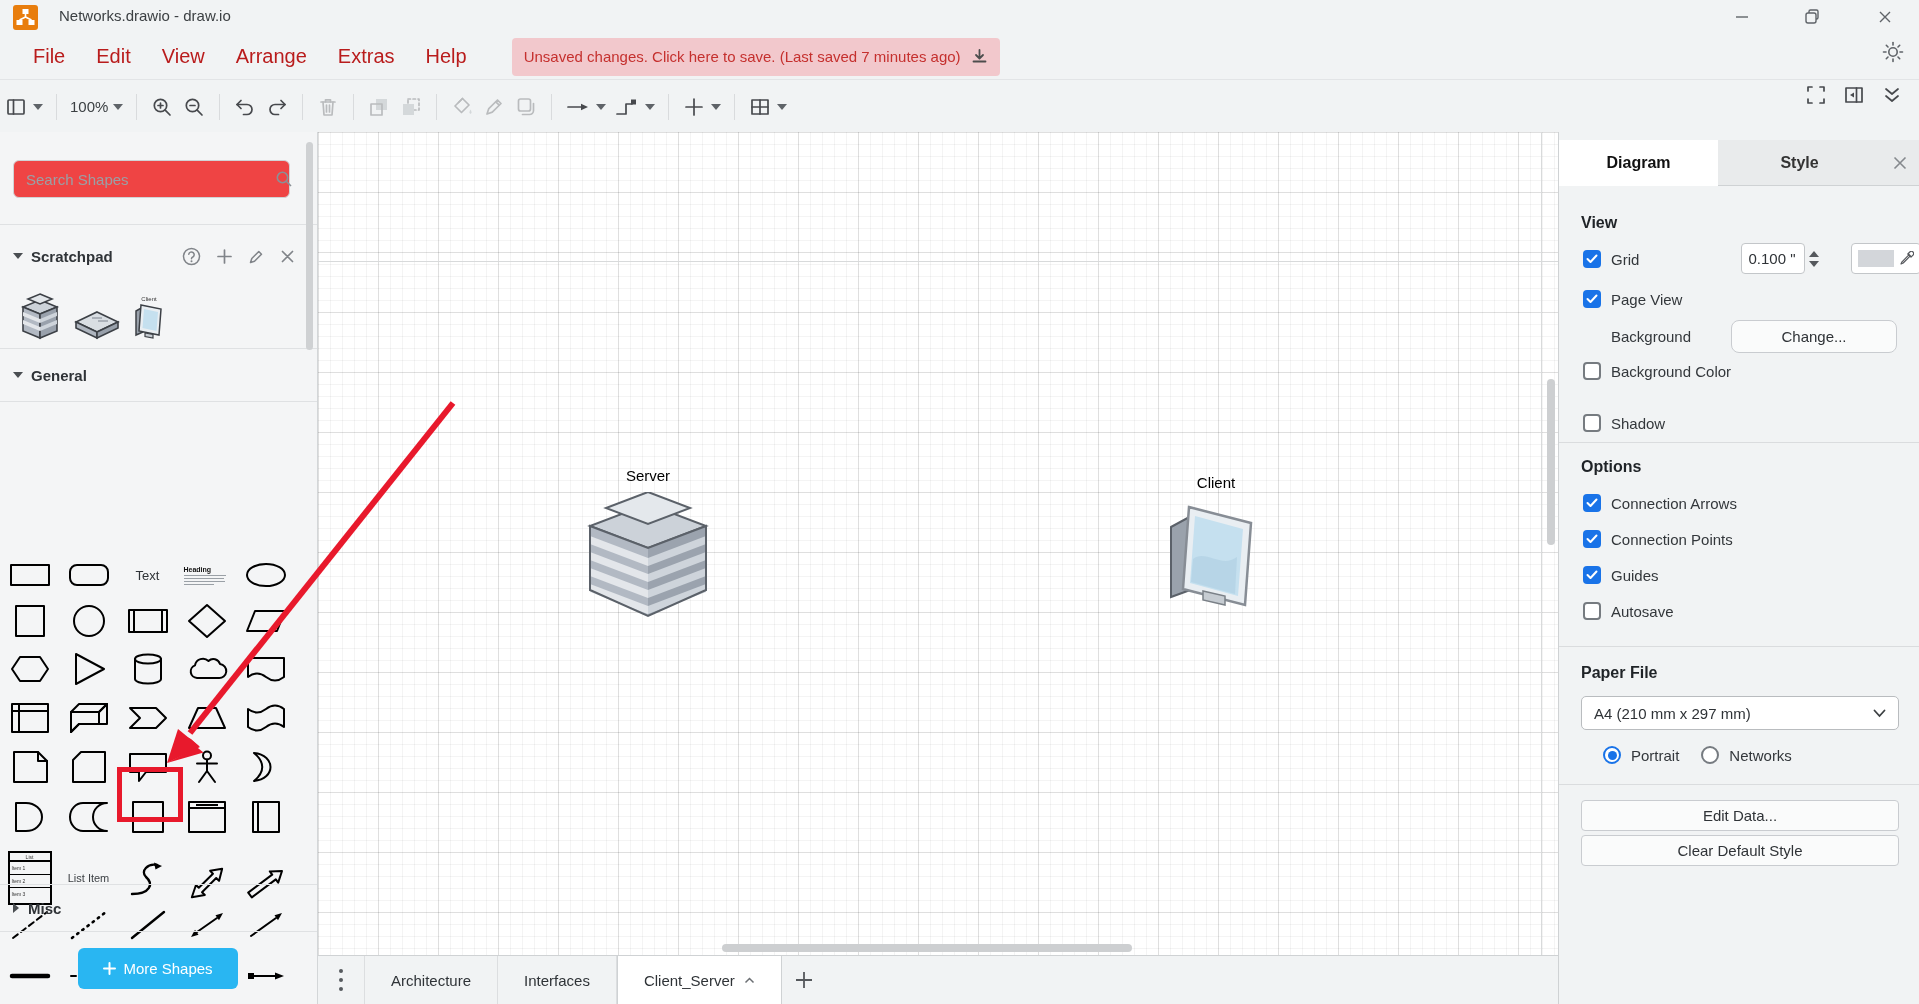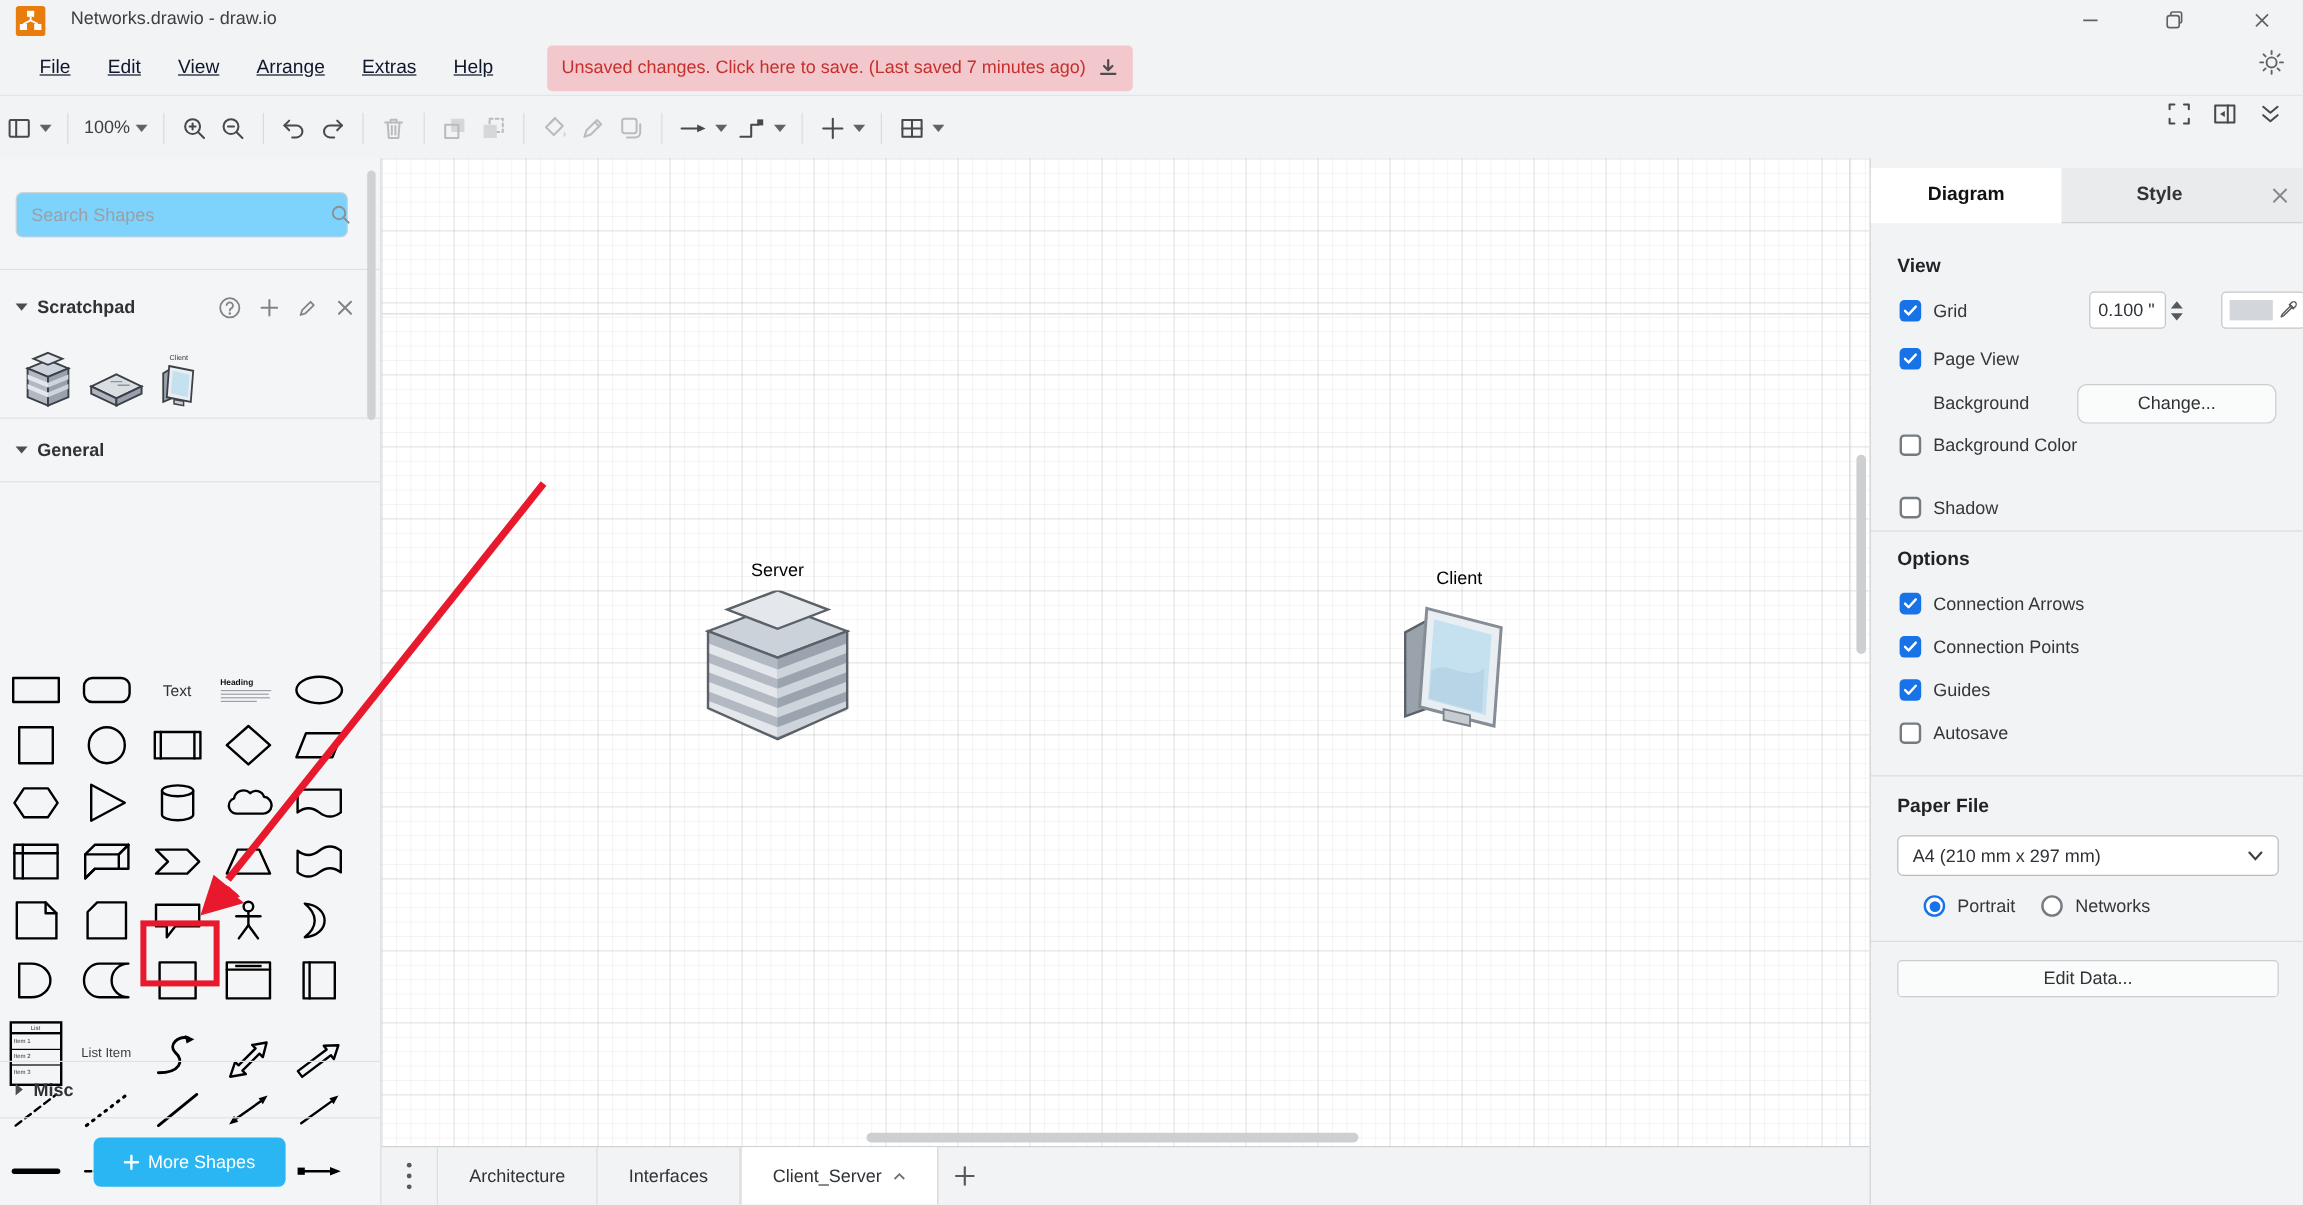--- a/index.html
+++ b/index.html
@@ -8,35 +8,35 @@
   svg{display:block;}
   .ic{stroke:#47494d;fill:none;stroke-width:1.7;stroke-linecap:round;stroke-linejoin:round;}
   .disabled{opacity:.32;}
   
   #titlebar{position:absolute;left:0;top:0;width:100%;height:34px;display:flex;align-items:center;}
   #app-logo{position:absolute;left:13px;top:5px;width:25px;height:25px;}
   #title-text{position:absolute;left:59px;top:7px;font-size:15px;color:#3c4043;}
   .win-btn{position:absolute;top:4px;width:30px;height:26px;display:flex;align-items:center;justify-content:center;}
   
   #menubar{position:absolute;left:0;top:34px;width:100%;height:45px;display:flex;align-items:center;padding-left:33px;}
-  .menu-item{font-size:16px;color:#0f172a;margin-right:31px;cursor:default;text-decoration:underline;}
+  .menu-item{font-size:20px;color:#b91c1c;margin-right:31px;cursor:default;}
   #banner{margin-left:14px;height:38px;background:#f2c8cc;border-radius:4px;display:flex;align-items:center;padding:0 12px;}
   #banner span{font-size:15px;color:#c5302e;margin-right:10px;}
   #theme-toggle{position:absolute;right:14px;top:40px;}
   
   #toolbar{position:absolute;left:0;top:79px;width:100%;height:55px;border-top:1px solid #e2e4e6;border-bottom:1px solid #d3d6d8;display:flex;align-items:center;}
   .tb-item{height:36px;min-width:30px;display:flex;align-items:center;justify-content:center;padding:0 4px;}
   .tb-sep{width:1px;height:26px;background:#d9dbdd;margin:0 9px;}
   .caret{width:0;height:0;border-left:5px solid transparent;border-right:5px solid transparent;border-top:6px solid #5f6368;margin-left:5px;}
   #zoom-label{font-size:15px;color:#3c4043;}
   #toolbar-right{position:absolute;right:16px;top:84px;display:flex;gap:16px;align-items:center;}
   
   #sidebar{position:absolute;left:0;top:132px;width:318px;height:872px;background:#f4f5f6;border-right:1px solid #d3d6d8;}
   #search-wrap{position:absolute;left:0;top:0;width:100%;height:93px;border-bottom:1px solid #dfe1e3;}
-  #search-input{position:absolute;left:13px;top:28px;width:277px;height:38px;border:1px solid #d0d3d5;border-radius:6px;background:#7dd3fc;font-size:15px;color:#2f3337;padding:0 34px 0 12px;outline:none;}
+  #search-input{position:absolute;left:13px;top:28px;width:277px;height:38px;border:1px solid #d0d3d5;border-radius:6px;background:#ef4444;font-size:15px;color:#2f3337;padding:0 34px 0 12px;outline:none;}
   #search-input::placeholder{color:#9aa0a6;}
   #search-icon{position:absolute;right:24px;top:38px;}
   .sect-head{position:absolute;left:0;width:100%;display:flex;align-items:center;padding-left:13px;font-size:15px;font-weight:bold;color:#2f3337;}
   .tri-down{width:0;height:0;border-left:5px solid transparent;border-right:5px solid transparent;border-top:6px solid #4a4e52;margin-right:8px;}
   .tri-right{width:0;height:0;border-top:5px solid transparent;border-bottom:5px solid transparent;border-left:6px solid #4a4e52;margin-right:9px;}
   #scratch-icons{position:absolute;right:22px;top:0;display:flex;gap:15px;align-items:center;height:100%;}
   #scratch-content{position:absolute;left:0;top:155px;width:100%;height:62px;border-bottom:1px solid #dfe1e3;display:flex;align-items:flex-end;gap:14px;padding:0 0 8px 20px;}
   #general-head-row{border-bottom:1px solid #dfe1e3;}
   
   #shape-grid{position:absolute;left:0;top:270px;width:305px;}
@@ -837,20 +837,23 @@
         </span>
       <span class="p-label">Portrait</span>
       <span class="radio" style="margin-left:22px;"></span>
       <span class="p-label">Networks</span>
     </div>
 
     <div class="divider" style="top:652px;"></div>
     <button class="p-btn" style="left:22px;top:668px;width:318px;height:31px;border-radius:4px;">
         <span>Edit Data...</span>
       </button>
+    <button class="p-btn" style="left:22px;top:703px;width:318px;height:31px;border-radius:4px;">
+        <span>Clear Default Style</span>
+      </button>
   </div>
 
   <div id="annot-box"></div>
   <svg id="annot-arrow" width="1919" height="1004" viewBox="0 0 1919 1004">
     <line x1="453" y1="403" x2="190" y2="733" stroke="#e8192c" stroke-width="6"></line>
     <polygon points="167,763 200,747 178,729" fill="#e8192c"></polygon>
     <polygon points="167,763 203.5,752.5 180,733.5 191,739 199,746" fill="#e8192c"></polygon>
   </svg>
 
 </div>

